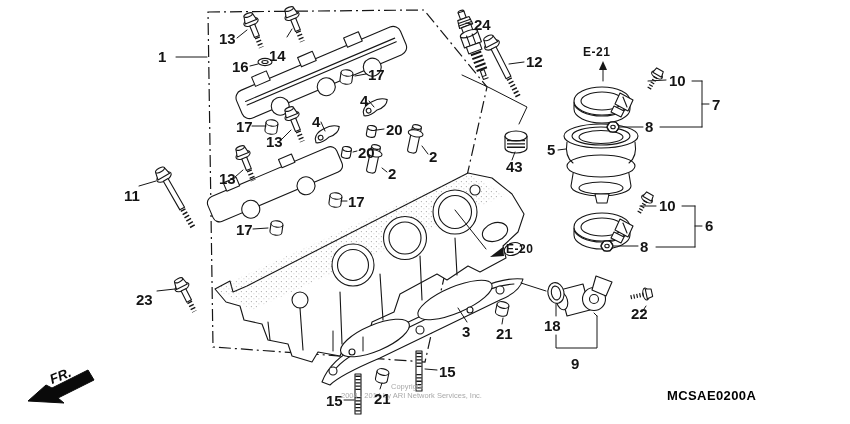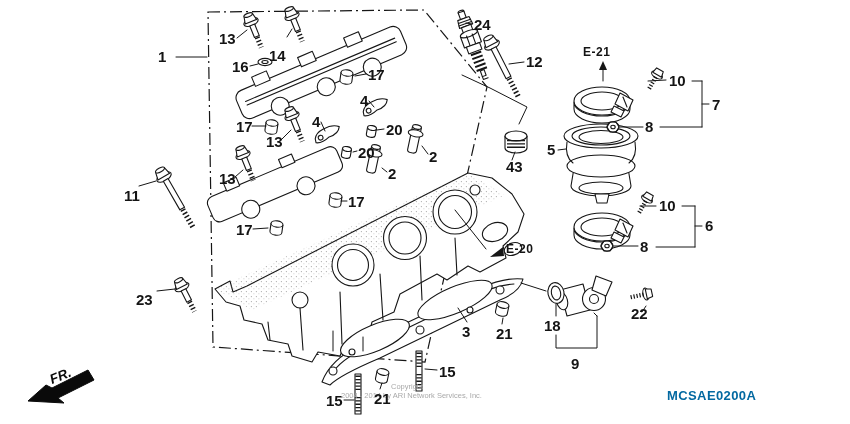--- a/index.html
+++ b/index.html
@@ -3,21 +3,21 @@
 <meta charset="utf-8">
 <style>
   html,body{margin:0;padding:0;background:#fff;}
   #stage{position:relative;width:850px;height:424px;background:#fff;overflow:hidden;
          font-family:"Liberation Sans",sans-serif;}
   #stage svg{position:absolute;left:0;top:0;}
   .callout{position:absolute;font:bold 15px "Liberation Sans",sans-serif;color:#141414;
            line-height:1;white-space:nowrap;}
   .callout.ref{font-size:12px;letter-spacing:.5px;}
   .diagram-code{position:absolute;left:651px;top:388px;font:bold 13px "Liberation Sans",sans-serif;
-           color:#0369a1;letter-spacing:.4px;padding-left:16px;}
+           color:#000000;letter-spacing:.4px;padding-left:16px;}
   .watermark{position:absolute;left:341px;top:383px;font:7.5px "Liberation Sans",sans-serif;
            color:#a9a9a9;line-height:1.15;}
   .watermark .l1{display:block;margin-left:50px;}
   
   .s{stroke:#161616;fill:none;stroke-width:1.1;stroke-linejoin:round;stroke-linecap:round;}
   .sw{stroke:#161616;fill:#fff;stroke-width:1.1;stroke-linejoin:round;}
   .ld{stroke:#161616;fill:none;stroke-width:1;stroke-linecap:round;}
   .bx{stroke:#161616;fill:none;stroke-width:1.2;stroke-dasharray:12 4 2 4;}
   .th{stroke:#161616;fill:none;}
 </style>

